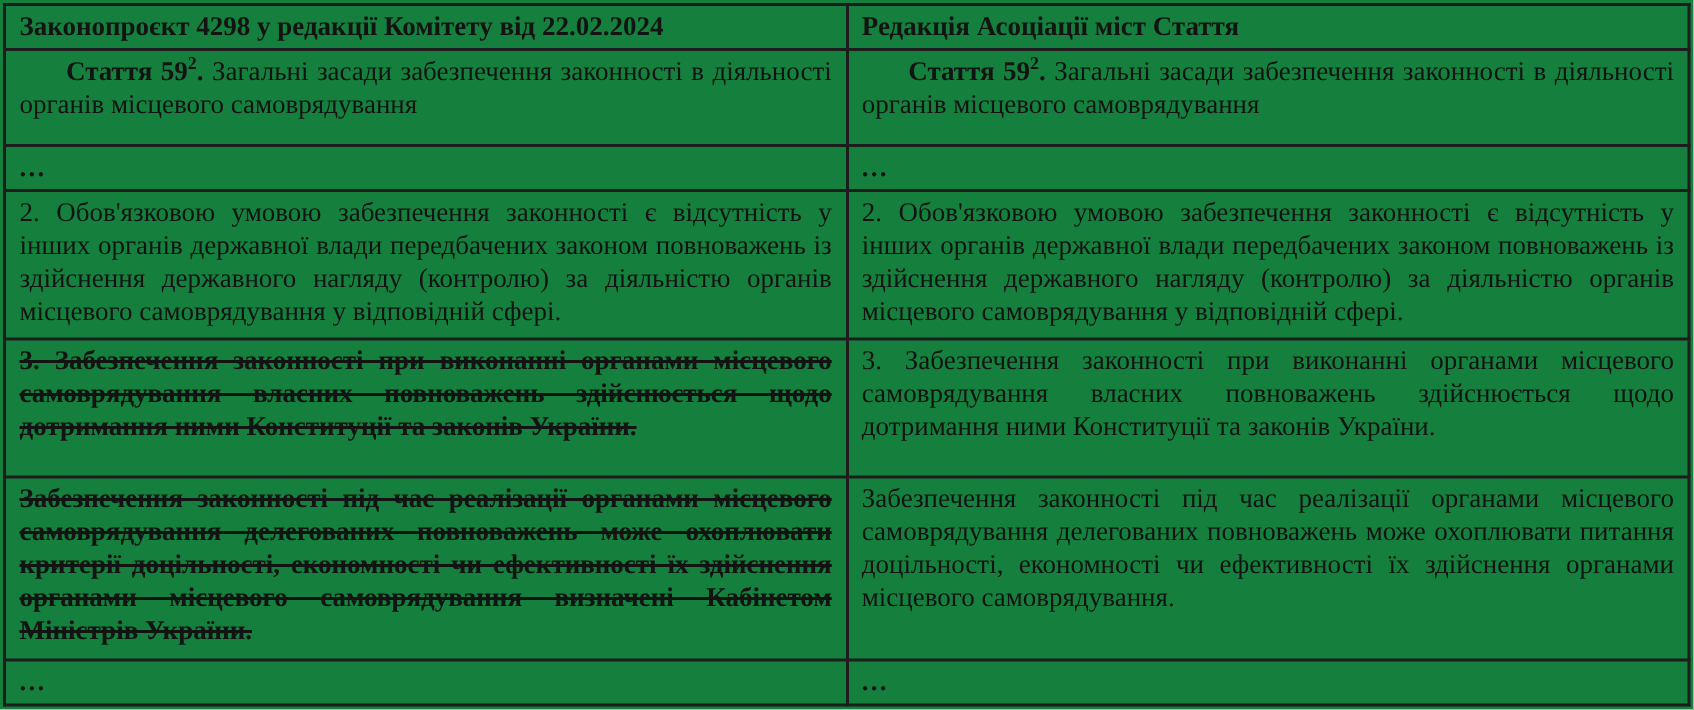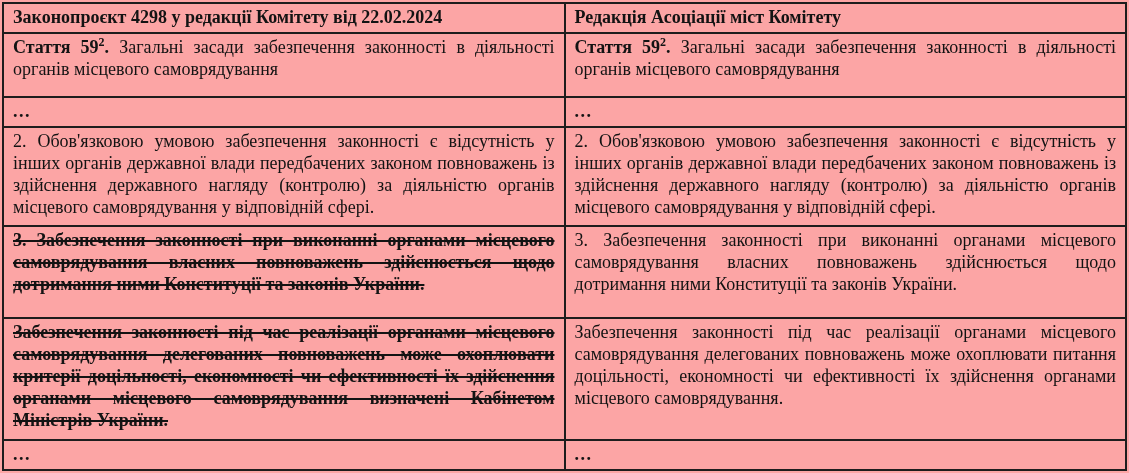--- a/index.html
+++ b/index.html
@@ -4,21 +4,21 @@
 <style>
   html, body {
     margin: 0;
     padding: 0;
     background: #ffffff;
   }
   .page {
     position: relative;
     width: 1129px;
     height: 473px;
-    background: #fca5a5;
+    background: #15803d;
     font-family: "Liberation Serif", "DejaVu Serif", serif;
     color: #131313;
     box-sizing: border-box;
     padding: 2px 2px;
   }
   table.compare {
     width: 1125px;
     height: 469px;
     border-collapse: collapse;
     table-layout: fixed;
@@ -33,21 +33,21 @@
     overflow: hidden;
   }
   td.hdr {
     text-align: center;
     font-weight: bold;
     font-size: 19px;
     line-height: 21px;
     padding-top: 1px;
     padding-bottom: 1px;
   }
-  .b { font-weight: bold; }
+  .b { font-weight: bold; margin-left: 31px; }
   sup.article-sup {
     font-size: 12px;
     line-height: 0;
     vertical-align: super;
     font-weight: bold;
   }
   .strike {
     font-weight: bold;
     text-decoration: line-through;
     text-decoration-thickness: 2px;
@@ -74,21 +74,21 @@
       <col style="width:50%">
       <col style="width:50%">
     </colgroup>
 
     <tbody>
         <tr class="r-header">
       <td class="hdr">
         <span>Законопроєкт 4298 у редакції Комітету від 22.02.2024</span>
       </td>
       <td class="hdr">
-        <span>Редакція Асоціації міст Комітету</span>
+        <span>Редакція Асоціації міст Стаття</span>
       </td>
     </tr>
 
     <tr class="r-article">
       <td>
         <span class="b"><span>Стаття 59</span><sup class="article-sup">2</sup><span>.</span></span><span> Загальні засади забезпечення законності в діяльності органів місцевого самоврядування</span>
       </td>
       <td>
         <span class="b"><span>Стаття 59</span><sup class="article-sup">2</sup><span>.</span></span><span> Загальні засади забезпечення законності в діяльності органів місцевого самоврядування</span>
       </td>

